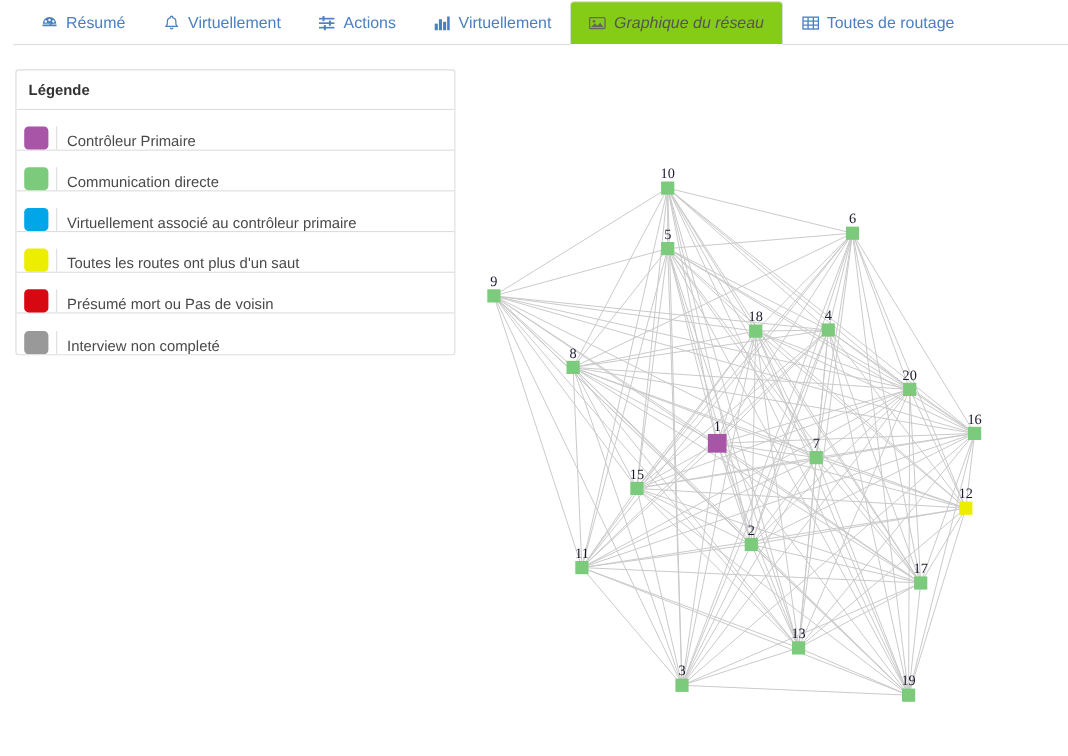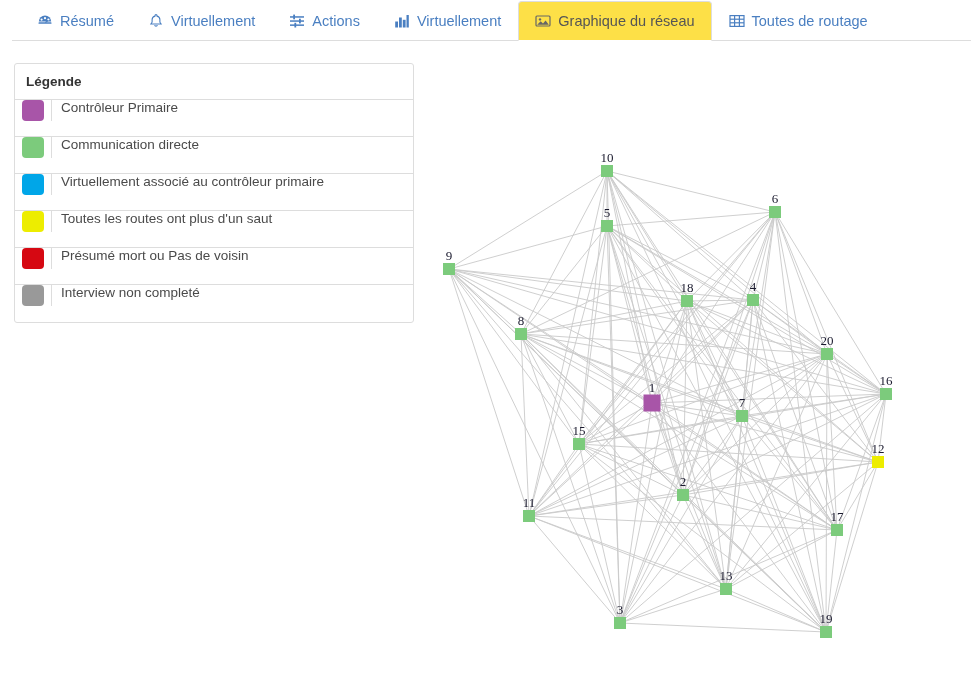--- a/index.html
+++ b/index.html
@@ -30,24 +30,25 @@
     color: #4a7fc1;
     cursor: pointer;
     position: relative;
     top: 1px;
     border: 1px solid transparent;
     border-radius: 4px 4px 0 0;
     white-space: nowrap;
     background: transparent;
   }
   .tab.active {
-    background: #fde047;
+    background: #84cc16;
     border-color: #dddddd;
     border-bottom-color: #ffffff;
     color: #555555;
+    font-style: italic;
   }
   .tab .ticon { display: inline-flex; align-items: center; justify-content: center; width: 16px; height: 16px; }
   .tab .ticon svg { display:block; }
   .tab .tlabel { line-height: 1; }
 
   
   .legend {
     position: absolute;
     left: 2px; top: 63px;
     width: 400px;
@@ -60,21 +61,21 @@
     height: 36px;
     display: flex; align-items: center;
     padding: 0 11px;
     font-size: 13.5px;
     font-weight: bold;
     color: #333333;
     border-bottom: 1px solid #dddddd;
   }
   .legend-row {
     display: flex;
-    align-items: flex-start;
+    align-items: flex-end;
     height: 37px;
     border-bottom: 1px solid #dddddd;
   }
   .legend-row:last-child { border-bottom: none; }
   .legend-swatch-cell {
     width: 37px;
     min-width: 37px;
     display: flex; align-items: center; justify-content: center;
     border-right: 1px solid #dddddd;
   }

